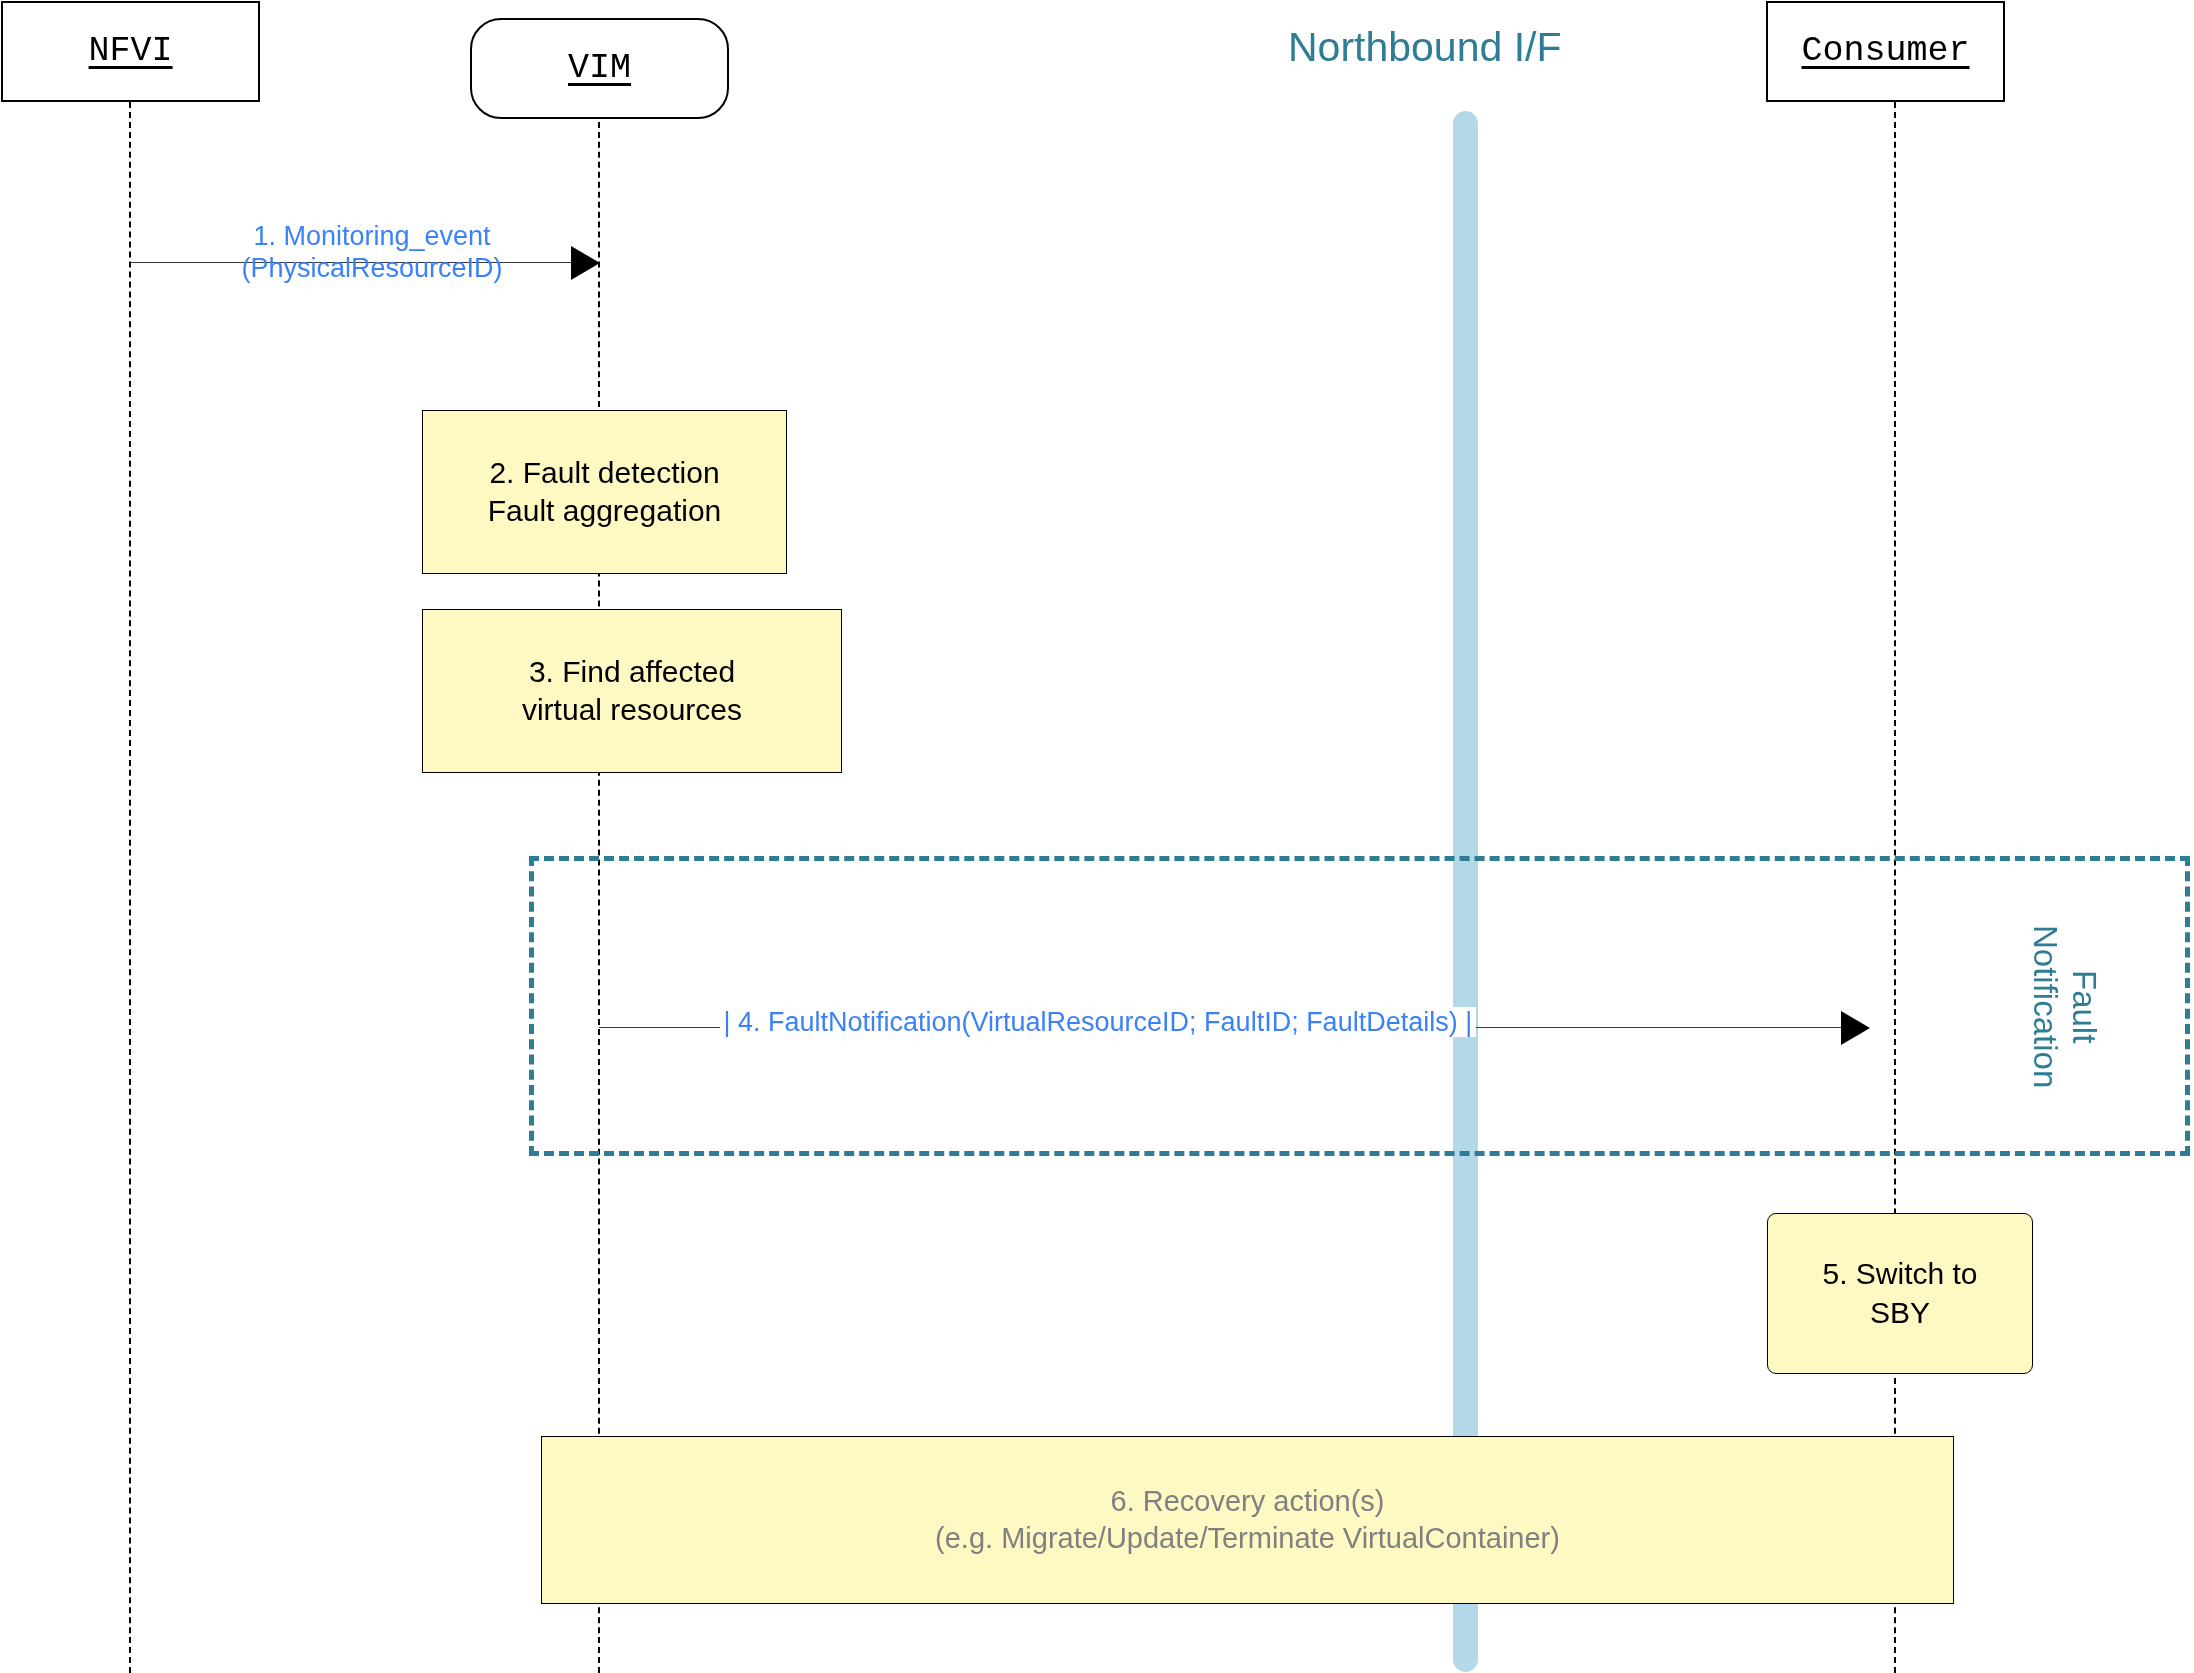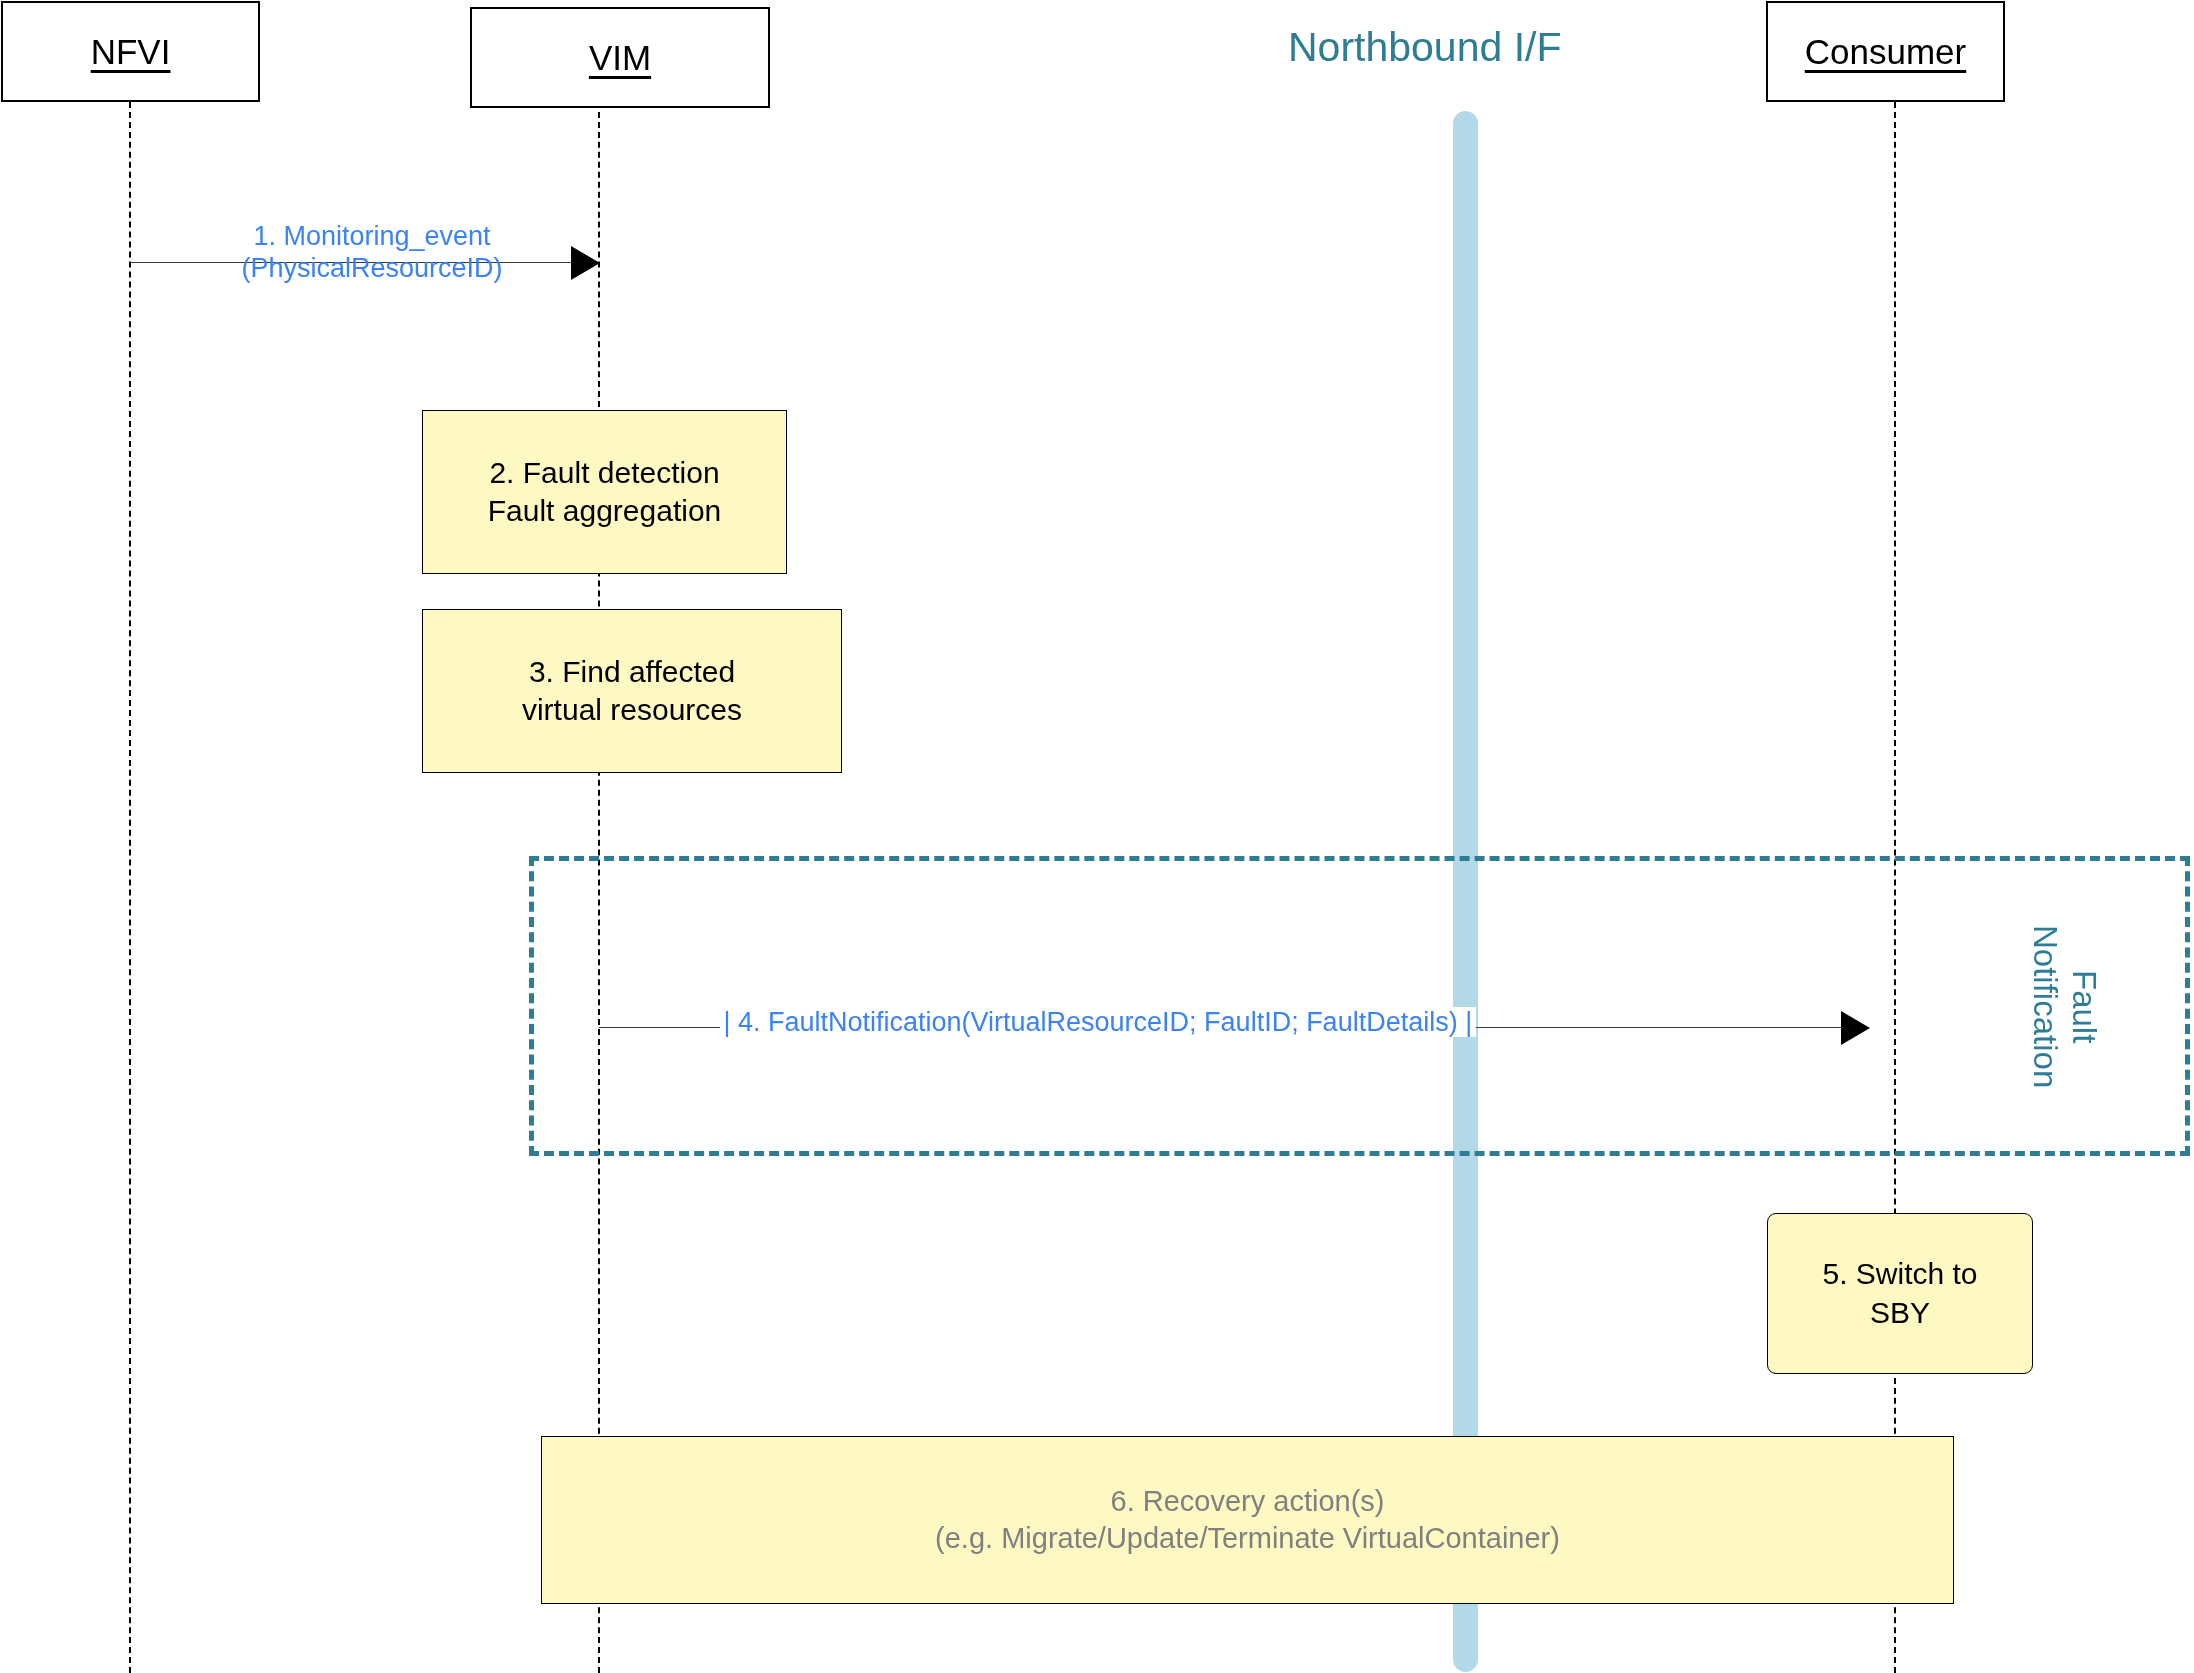--- a/index.html
+++ b/index.html
@@ -14,20 +14,21 @@
 
   
   .actor-box{
     position:absolute;
     box-sizing:border-box;
     border:2.8px solid #000000;
     background:#ffffff;
     display:flex;
     align-items:center;
     justify-content:center;
+    font-family:Liberation Mono, monospace;
   }
   .actor-label{
     font-size:35px;
     color:#000000;
     text-decoration:underline;
     text-underline-offset:5.6px;
     text-decoration-thickness:2.8px;
     line-height:1;
     white-space:nowrap;
   }
@@ -118,21 +119,21 @@
   <div class="nb-label" style="left:1288px; top:23.6px;">Northbound I/F</div>
 
   <div class="lifeline" style="left:129px; top:102px; height:1571px;"></div>
   <div class="lifeline" style="left:598px; top:102px; height:1571px;"></div>
   <div class="lifeline" style="left:1894px; top:102px; height:1571px;"></div>
 
   <div class="actor-box" style="left:1.1px; top:1.1px; width:259px; height:101px;">
     <span class="actor-label">NFVI</span>
   </div>
 
-  <div class="actor-box" style="left:470px; top:7px; width:300px; height:101px;">
+  <div class="actor-box" style="left:470px; top:18px; width:259px; height:101px;border-radius:31px;">
     <span class="actor-label">VIM</span>
   </div>
 
   <div class="actor-box" style="left:1766px; top:1.1px; width:239px; height:101px;">
     <span class="actor-label">Consumer</span>
   </div>
 
   <div class="msg-line" style="left:131px; top:262px; width:461px;"></div>
   <div class="msg-head" style="left:571px; top:246px;"></div>
   <div class="msg-text" style="left:203px; top:221px; width:338px;">

